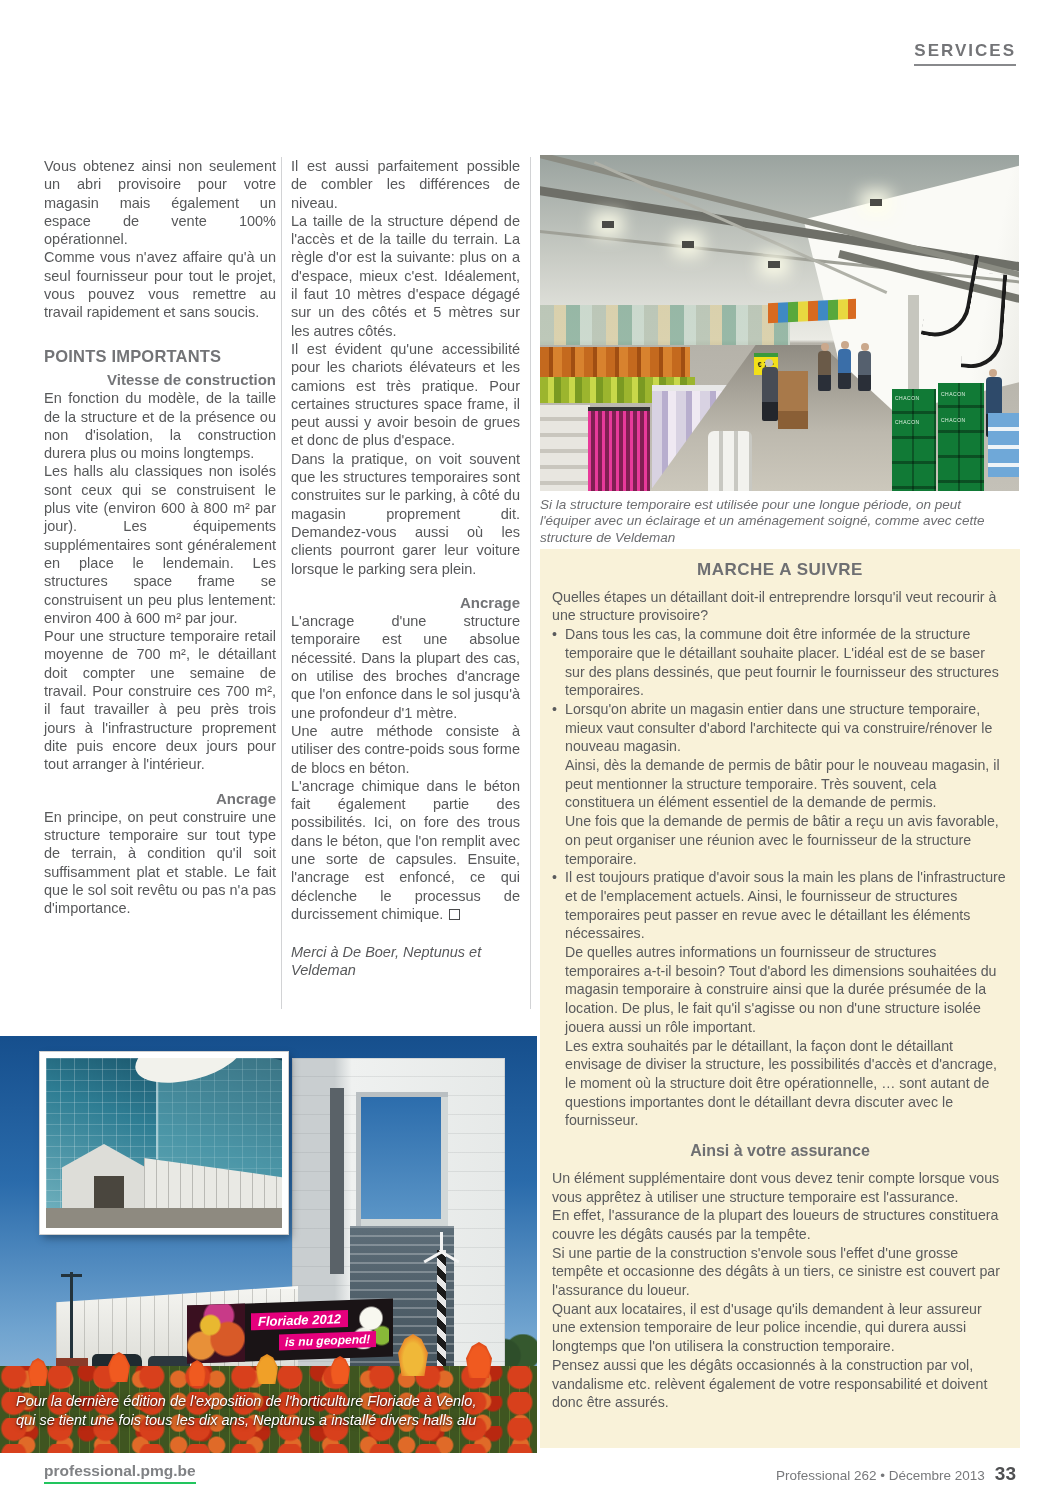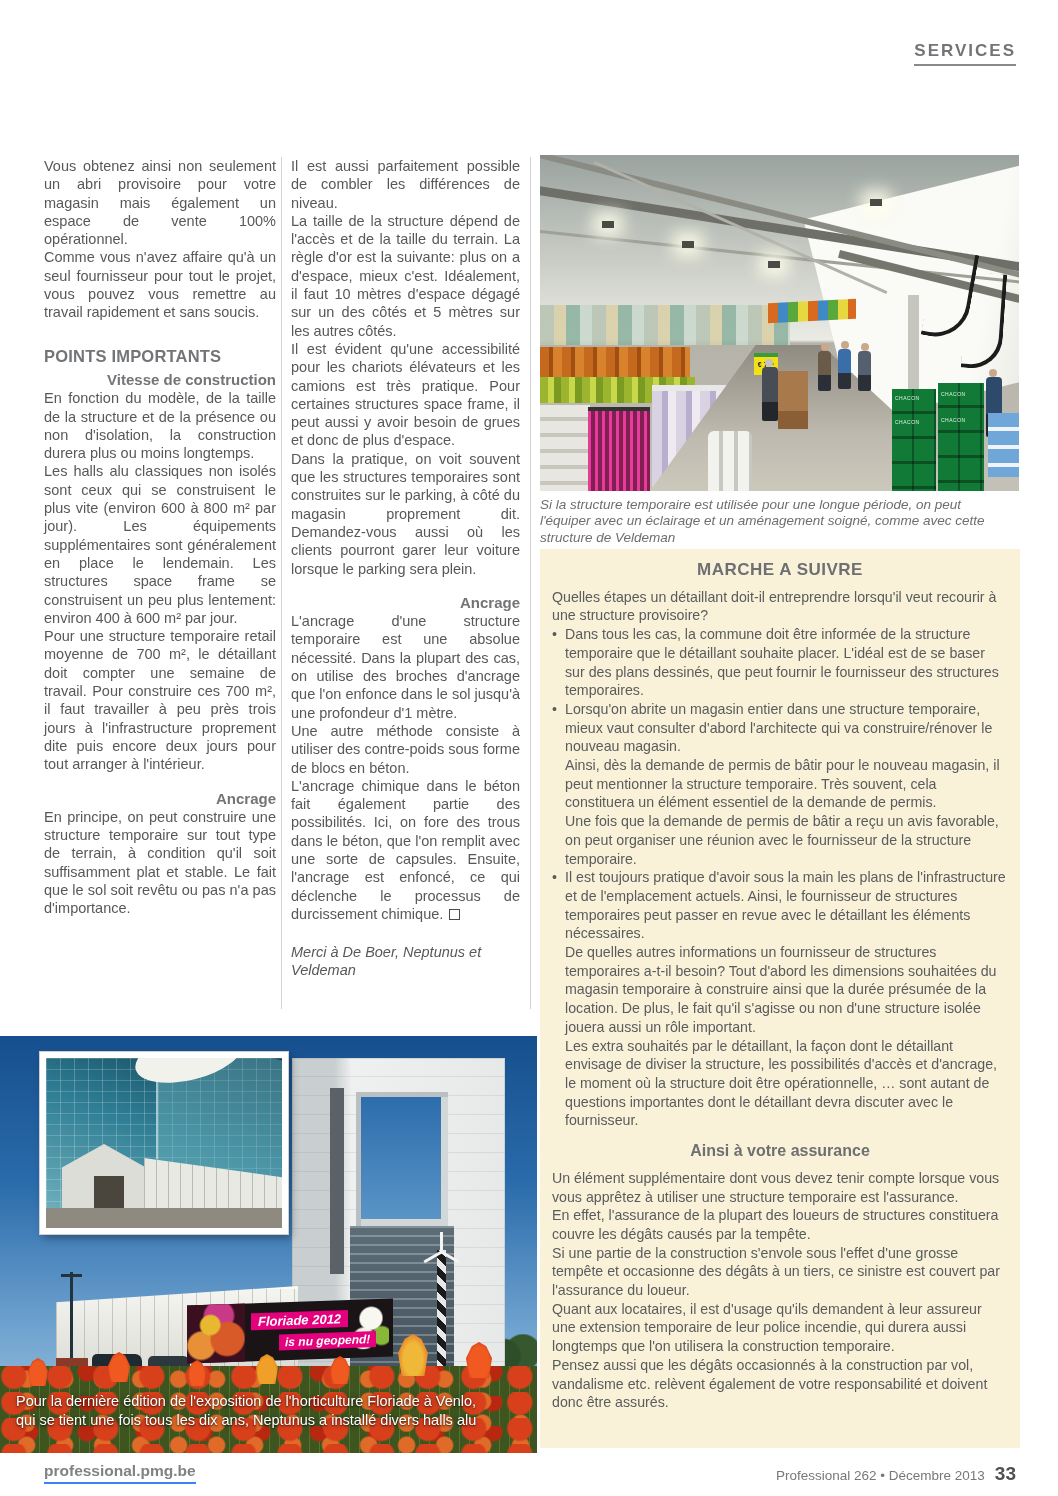--- a/index.html
+++ b/index.html
@@ -160,25 +160,25 @@
       transform:skewY(14deg);border-left:2px solid rgba(255,255,255,.5);}
   .ins-canopy{left:88px;top:-26px;width:110px;height:48px;background:#f2f2ec;border-radius:50%;transform:rotate(-14deg);}
   .ins-gable{left:16px;top:86px;width:84px;height:78px;background:#ddddd8;
       clip-path:polygon(50% 0,100% 30%,100% 100%,0 100%,0 30%);}
   .ins-door{left:48px;top:118px;width:30px;height:46px;background:#4a463e;}
   .ins-wall{left:98px;top:100px;width:138px;height:64px;background:#e9e9e4;
       clip-path:polygon(0 0,100% 30%,100% 100%,0 100%);}
   .ins-wall::after{content:"";position:absolute;inset:0;
       background:repeating-linear-gradient(90deg,rgba(140,140,135,.5) 0 1px,transparent 1px 12px);}
   .ins-ground{left:0;top:150px;width:236px;height:20px;background:#8e8a80;}
-  .bp-caption{left:16px;top:356px;width:564px;color:#ffffff;font-size:14.5px;line-height:19px;
+  .bp-caption{left:16px;top:356px;width:564px;color:#ffffff;font-style:italic;font-size:14.5px;line-height:19px;
       text-shadow:0 1px 2px rgba(0,0,0,.75),0 0 6px rgba(0,0,0,.4);z-index:7;}
   
   .footer-left{position:absolute;left:44px;top:1462px;font-size:15.5px;font-weight:bold;color:#808285;
-      border-bottom:2px solid #3b82f6;padding-bottom:2px;}
+      border-bottom:2px solid #22c55e;padding-bottom:2px;}
   .footer-right{position:absolute;right:42px;top:1463px;display:flex;align-items:baseline;gap:10px;}
   .footer-issue{font-size:13.5px;color:#77787b;}
   .footer-page{font-size:19px;font-weight:bold;color:#4f5052;}
 </style>
 </head>
 <body>
 
 <div class="page">
 
   <div class="services">SERVICES</div>

